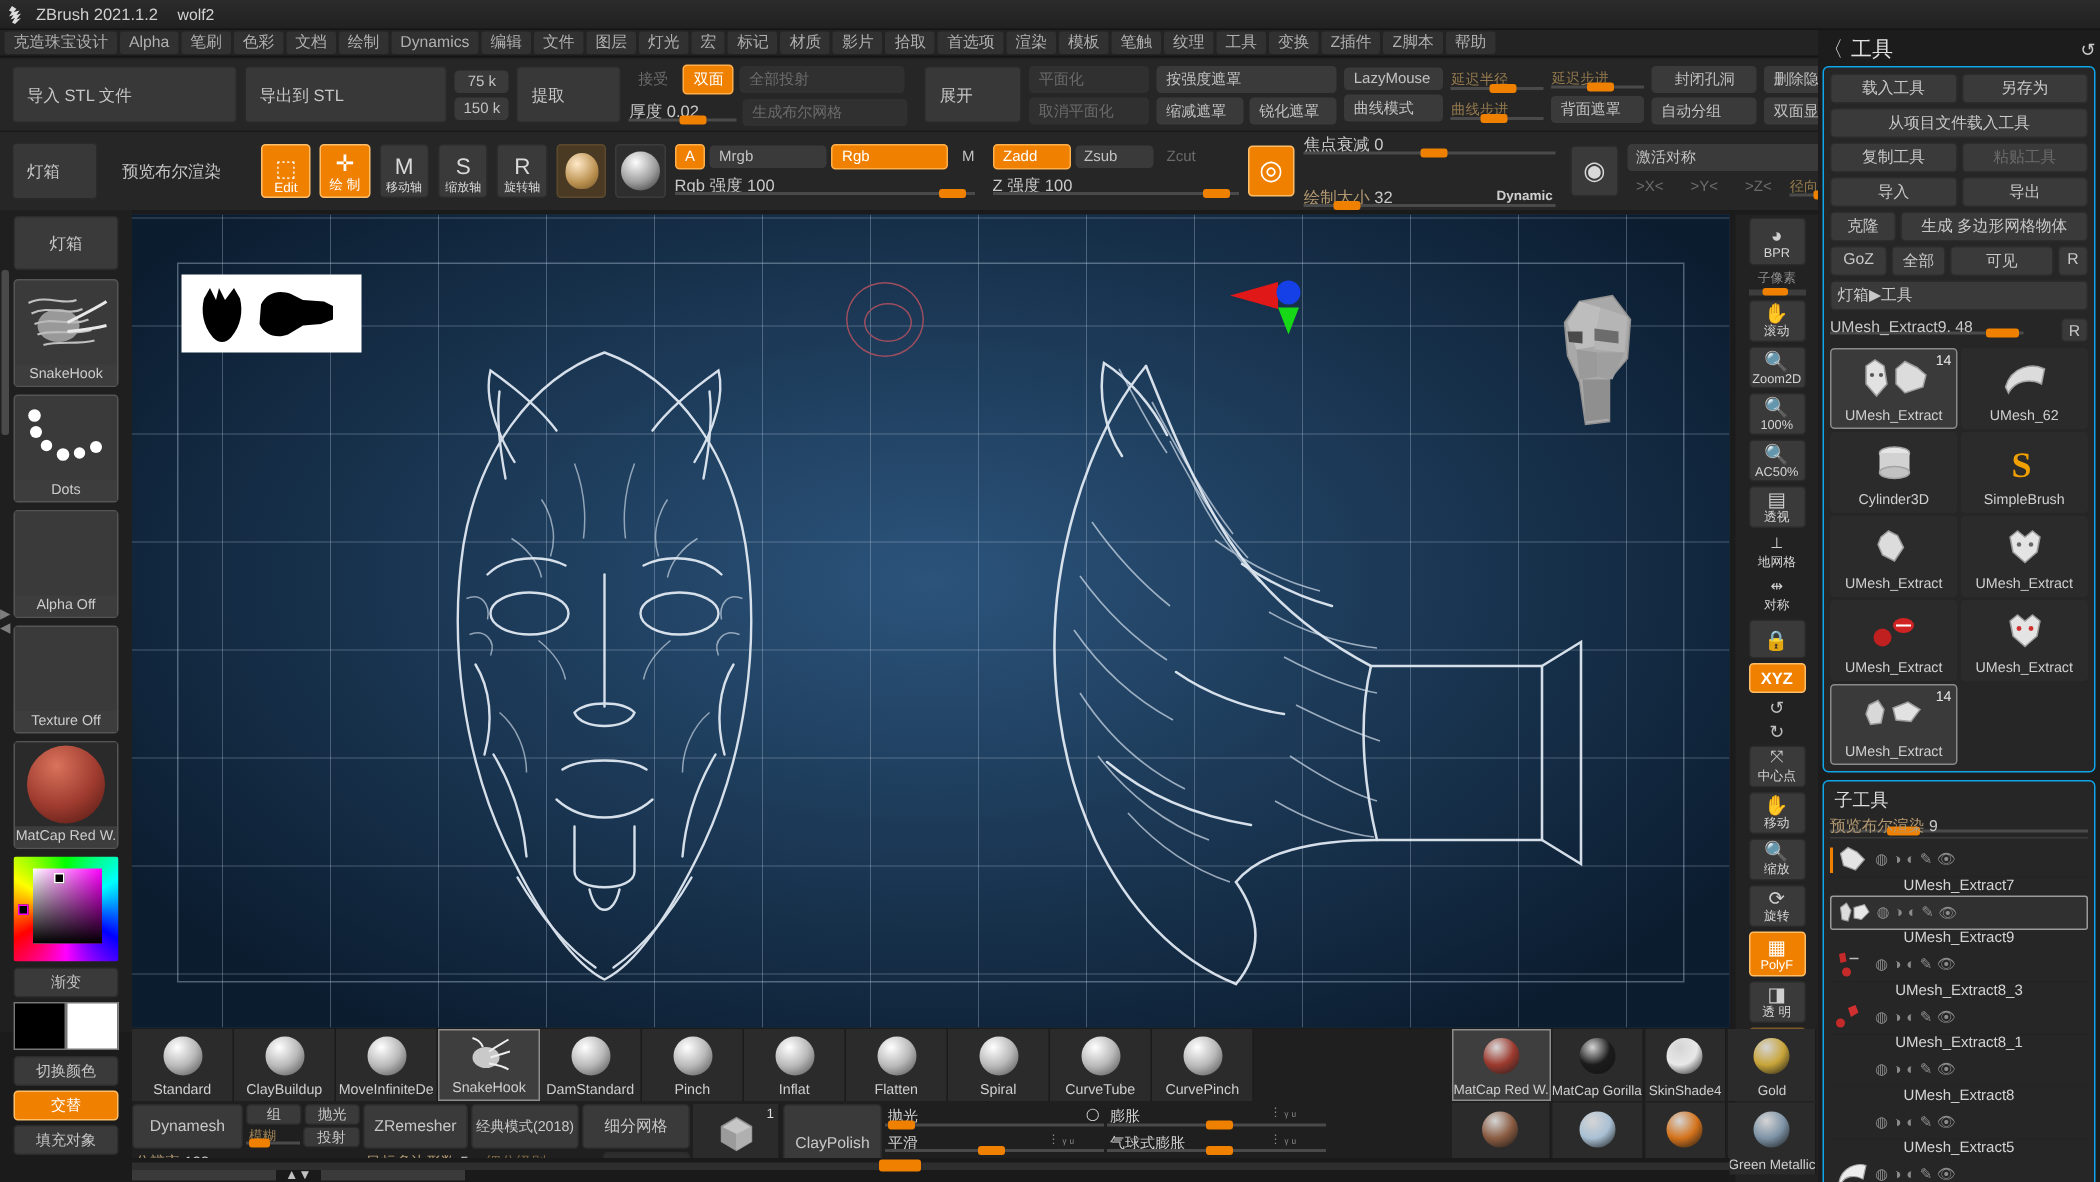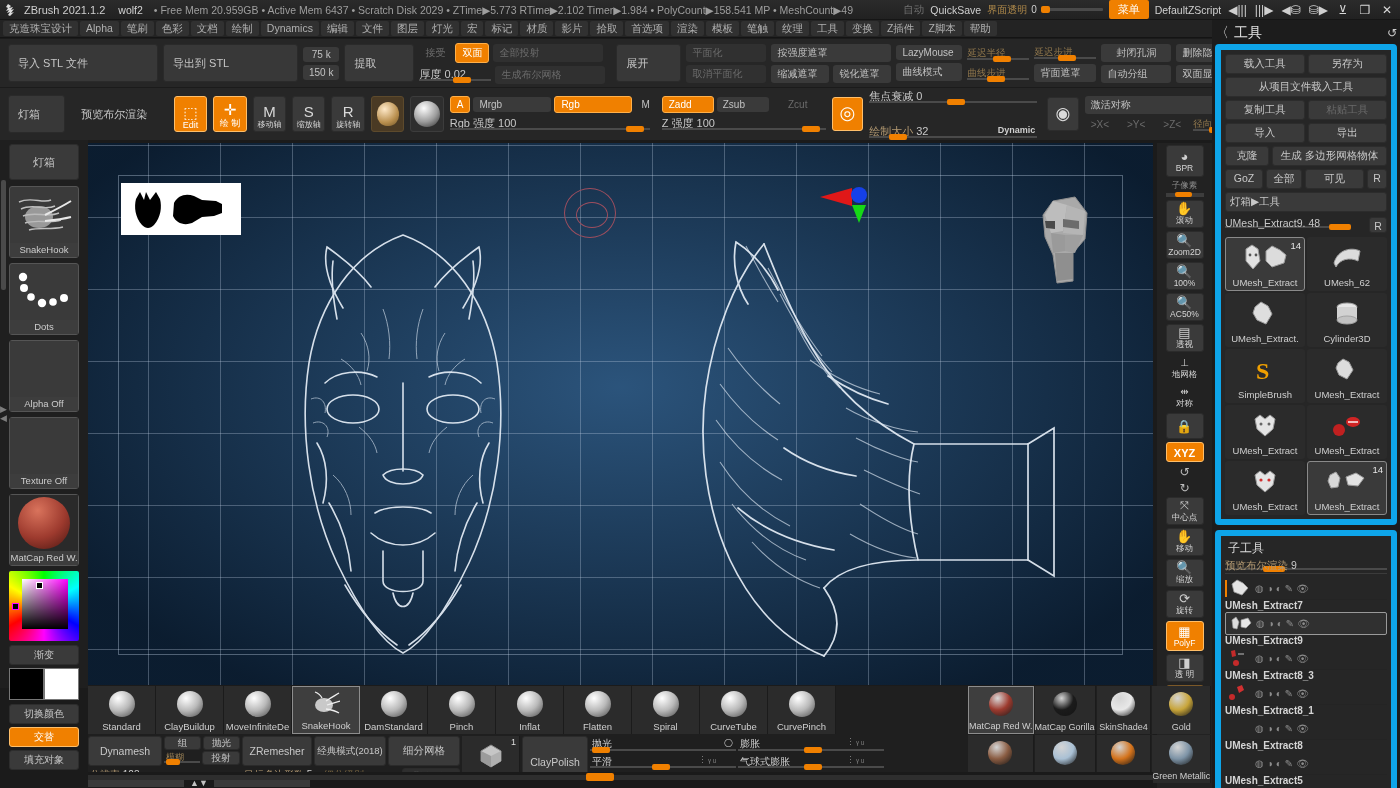--- a/index.html
+++ b/index.html
@@ -123,21 +123,21 @@
   .rv-plain { width:38px; margin:0 auto 2px auto; text-align:center; color:#bdbdbd; font-size:12px; }
   .rv-lbl { width:40px; margin:0 auto; text-align:center; color:#8e8e8e; font-size:8.5px; position:relative; }
   .rv-sldr { width:38px; height:4px; margin:1px auto 3px auto; background:#3d3d3d; position:relative; }
   .rv-sldr::after{content:"";position:absolute;left:9px;top:-1px;width:17px;height:5px;background:#f08000;border-radius:2px;}
 
   
   .rightpanel { position:absolute; left:1212px; top:20px; width:188px; height:768px; background:#1c1c1c; padding:2px 3px; }
   .rp-head { display:flex; align-items:center; height:22px; color:#e2e2e2; font-size:14px; gap:5px; }
   .rp-head .zl { color:#cdcdcd; font-size:14px; }
   .rp-head .undo { margin-left:auto; color:#c9c9c9; font-size:12px; }
-  .rp-box { background:#262626; border:6px solid #0ea5e9; border-radius:4px; padding:4px; margin-bottom:5px; }
+  .rp-box { background:#262626; border:1px solid #0ea5e9; border-radius:4px; padding:4px; margin-bottom:5px; }
   .rp-row { display:flex; gap:3px; margin-bottom:3px; }
   .rp-btn { flex:1; background:#3a3a3a; border:1px solid #2c2c2c; border-radius:3px; color:#c8c8c8; font-size:10.5px; padding:2px 4px; text-align:center; white-space:nowrap; overflow:hidden;}
   .rp-btn.dim { color:#6a6a6a; }
   .rp-btn.sq { flex:0 0 20px; }
   .rp-slider { position:relative; height:16px; background:transparent; margin-bottom:3px; display:flex; align-items:center;}
   .rp-slider .lb { font-size:10.5px; color:#c8c8c8; z-index:2; }
   .rp-slider .tr { position:absolute; left:0; right:22px; bottom:3px; height:2px; background:#4a4a4a; }
   .rp-slider .kn { position:absolute; bottom:1px; width:22px; height:6px; background:#f08000; border-radius:2px; }
   .tool-grid { display:grid; grid-template-columns:1fr 1fr; gap:2px; }
   .tool-cell { height:54px; background:#2b2b2b; border:1px solid transparent; border-radius:3px; position:relative;
@@ -148,21 +148,21 @@
   .tool-cell .badge { position:absolute; right:3px; top:2px; font-size:9.5px; color:#e6e6e6; }
 
   .st-title { font-size:12px; color:#dcdcdc; padding:1px 3px; }
   .st-list { }
   .st-row { display:flex; align-items:center; height:23px; gap:2px; padding-left:4px; position:relative; border-bottom:1px solid #242424;}
   .st-row.sel { border:1px solid #9a9a9a; border-radius:2px; background:#303030; }
   .st-row .marker { position:absolute; left:0; top:3px; width:2px; height:17px; background:#f08000; }
   .st-thumb { width:22px; height:20px; display:flex; align-items:center; justify-content:center; }
   .st-icons { display:flex; gap:3px; align-items:center; margin-left:2px; }
   .st-icons span { color:#8c8c8c; font-size:10px; }
-  .st-name { font-size:10px; color:#d5d5d5; text-align:left; width:100%;font-weight:bold; }
+  .st-name { font-size:10px; color:#d5d5d5; text-align:center; width:100%; }
   .st-item { margin-bottom:1px; }
 
   
   .bottombar { position:absolute; left:88px; top:686px; width:1065px; height:102px; background:#1f1f1f; }
   .brushrow { display:flex; height:48px; }
   .brush-cell { width:68px; background:#2b2b2b; border-right:1px solid #1b1b1b; display:flex; flex-direction:column; align-items:center; justify-content:flex-end; }
   .brush-cell.sel { background:#3e3e3e; border:1px solid #8d8d8d; }
   .brush-cell .bc-img { flex:1; display:flex; align-items:center; justify-content:center; }
   .brush-cell .bc-cap { font-size:9.5px; color:#cfcfcf; padding-bottom:2px; white-space:nowrap; overflow:hidden; width:100%; text-align:center; }
   .sphere { width:26px; height:26px; border-radius:50%; background:radial-gradient(circle at 35% 28%,#fff,#b9b9b9 50%,#6a6a6a 85%); }
@@ -186,39 +186,20 @@
 <div id="app">
 
   <div class="titlebar">
     <div class="tb-logo">
       <svg width="13" height="14" viewBox="0 0 13 14">
           <path d="M3 1 L6 3 L4 5 L8 4 L6 7 L9 6 L6 10 L9 9 L5 13 L3 12 L5 9 L2 10 L4 7 L1 8 L3 5 L1 4 Z" fill="#ddd"></path>
         </svg>
     </div>
     <div class="tb-ver">ZBrush 2021.1.2</div>
     <div class="tb-doc">wolf2</div>
-    <div class="tb-stats">• Free Mem 20.959GB • Active Mem 6437 • Scratch Disk 2029 • ZTime▶5.773 RTime▶2.102 Timer▶1.984 • PolyCount▶158.541 MP • MeshCount▶49</div>
-    <div class="tb-right">
-      <div class="tb-dim">自动</div>
-      <div class="tb-qs">QuickSave</div>
-      <div class="tb-slidewrap">
-        <span style="color:#b08a4a;font-size:10px">界面透明</span>
-        <span style="color:#cfcfcf;font-size:10px">0</span>
-        <span class="mini-slider"></span>
-      </div>
-      <div class="tb-menu">菜单</div>
-      <div class="tb-zscript">DefaultZScript</div>
-      <div class="tb-icon">◀|||</div>
-      <div class="tb-icon">|||▶</div>
-      <div class="tb-icon">◀⛁</div>
-      <div class="tb-icon">⛁▶</div>
-      <div class="win-btn">⊻</div>
-      <div class="win-btn">❐</div>
-      <div class="win-btn">✕</div>
-    </div>
   </div>
 
   <div class="menubar" id="menubar">
       <div class="menuitem">克造珠宝设计</div>
       <div class="menuitem">Alpha</div>
       <div class="menuitem">笔刷</div>
       <div class="menuitem">色彩</div>
       <div class="menuitem">文档</div>
       <div class="menuitem">绘制</div>
       <div class="menuitem">Dynamics</div>
@@ -353,21 +334,21 @@
         <span class="lb"><span>Rgb 强度</span>
           <span>100</span></span>
         <span class="strack"></span>
         <span class="sknob" style="left:176px"></span>
       </div>
     </div>
     <div class="stack" style="gap:2px">
       <div style="display:flex;gap:3px;align-items:center">
         <div class="tb-chip on" style="width:52px;text-align:left">Zadd</div>
         <div class="tb-chip" style="width:52px;text-align:left">Zsub</div>
-        <div class="tb-chip off" style="width:52px;text-align:center;background:transparent">Zcut</div>
+        <div class="tb-chip off" style="width:52px;text-align:left;background:transparent">Zcut</div>
       </div>
       <div class="sliderbox" style="width:164px">
         <span class="lb"><span>Z 强度</span>
           <span>100</span></span>
         <span class="strack"></span>
         <span class="sknob" style="left:140px"></span>
       </div>
     </div>
     <div class="sq-btn active" style="width:32px;height:34px;justify-content:center">
       <span class="glyph" style="font-size:18px">◎</span>
@@ -723,28 +704,20 @@
             <div class="tc-img">
               <svg width="34" height="26" viewBox="0 0 34 26">
                 <path d="M4 18 C8 4,22 2,30 6 L28 16 C20 12,10 14,6 22 Z" fill="#dcdcdc" stroke="#a0a0a0"></path>
               </svg>
             </div>
             <div class="tc-cap">UMesh_62</div>
           </div>
           <div class="tool-cell">
             <div class="tc-img">
               <svg width="30" height="28" viewBox="0 0 30 28">
-                <polygon points="5,7 11,2 18,6 22,14 16,24 7,20 3,13" fill="#dedede" stroke="#9b9b9b"></polygon>
-              </svg>
-            </div>
-            <div class="tc-cap">UMesh_Extract.</div>
-          </div>
-          <div class="tool-cell">
-            <div class="tc-img">
-              <svg width="30" height="28" viewBox="0 0 30 28">
                 <ellipse cx="15" cy="7" rx="10" ry="4" fill="#e6e6e6" stroke="#a3a3a3"></ellipse>
                 <rect x="5" y="7" width="20" height="13" fill="#d2d2d2"></rect>
                 <ellipse cx="15" cy="20" rx="10" ry="4" fill="#c2c2c2" stroke="#a3a3a3"></ellipse>
               </svg>
             </div>
             <div class="tc-cap">Cylinder3D</div>
           </div>
           <div class="tool-cell">
             <div class="tc-img">
               <svg width="30" height="28" viewBox="0 0 30 28">

